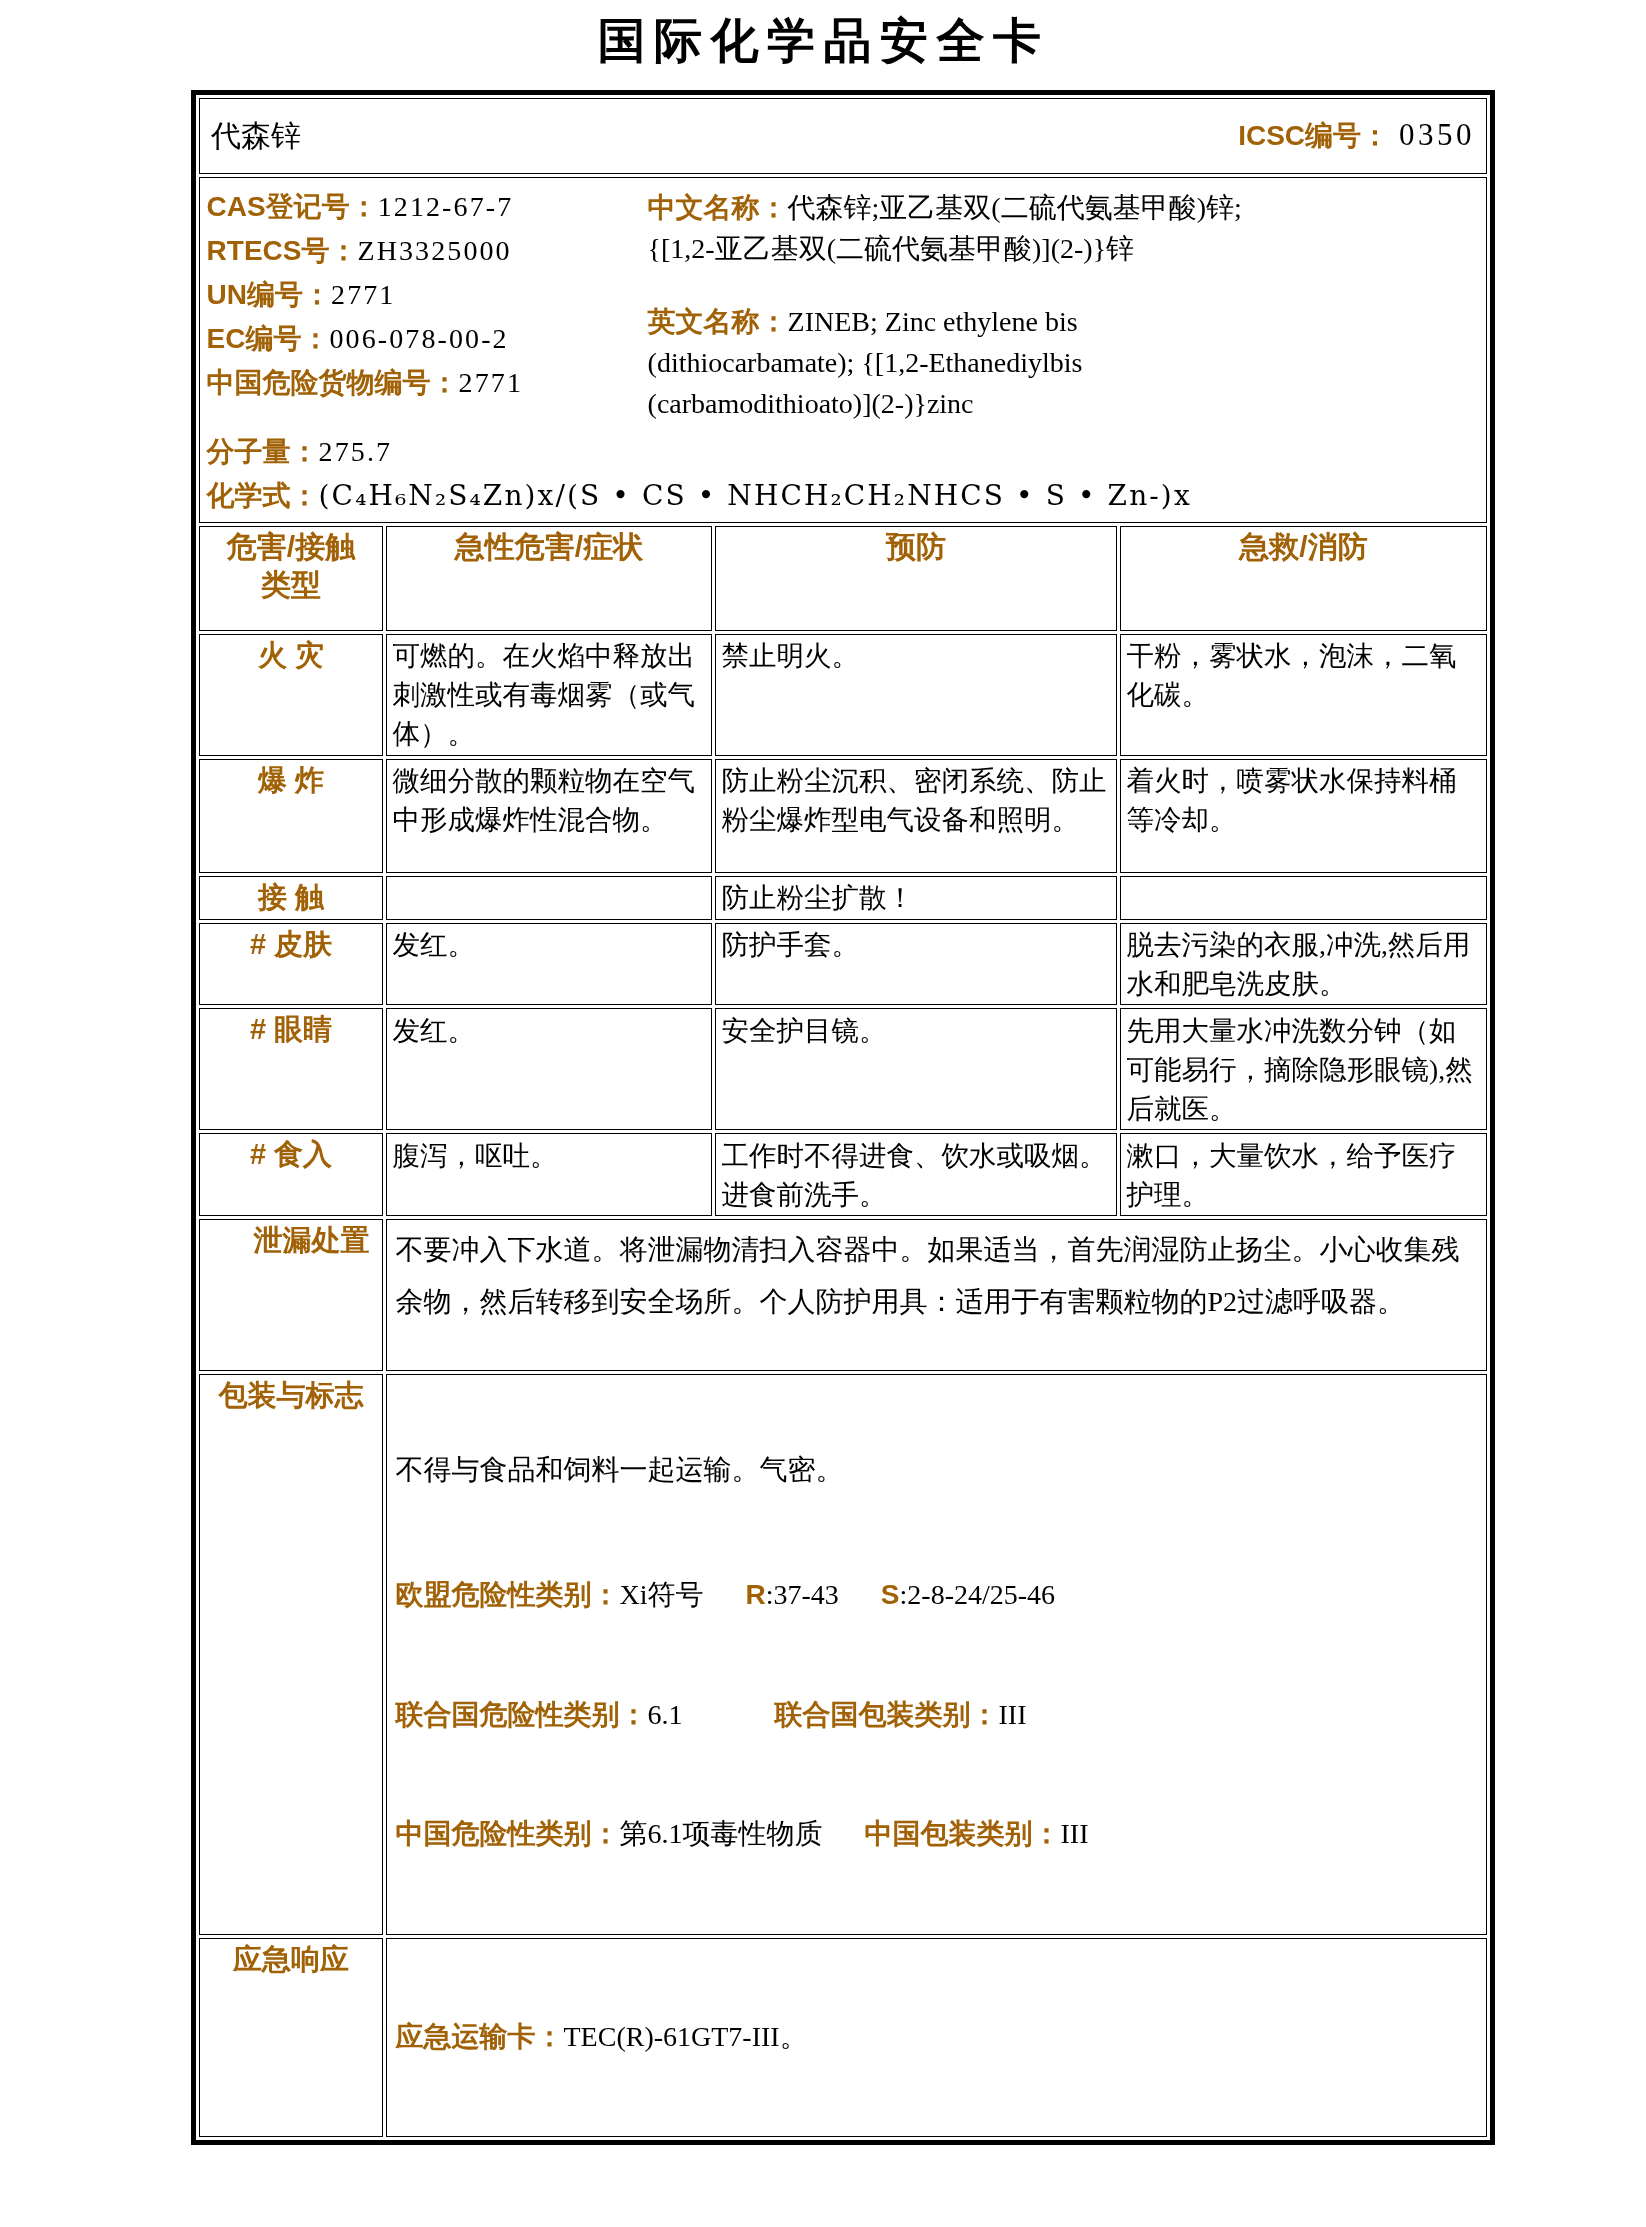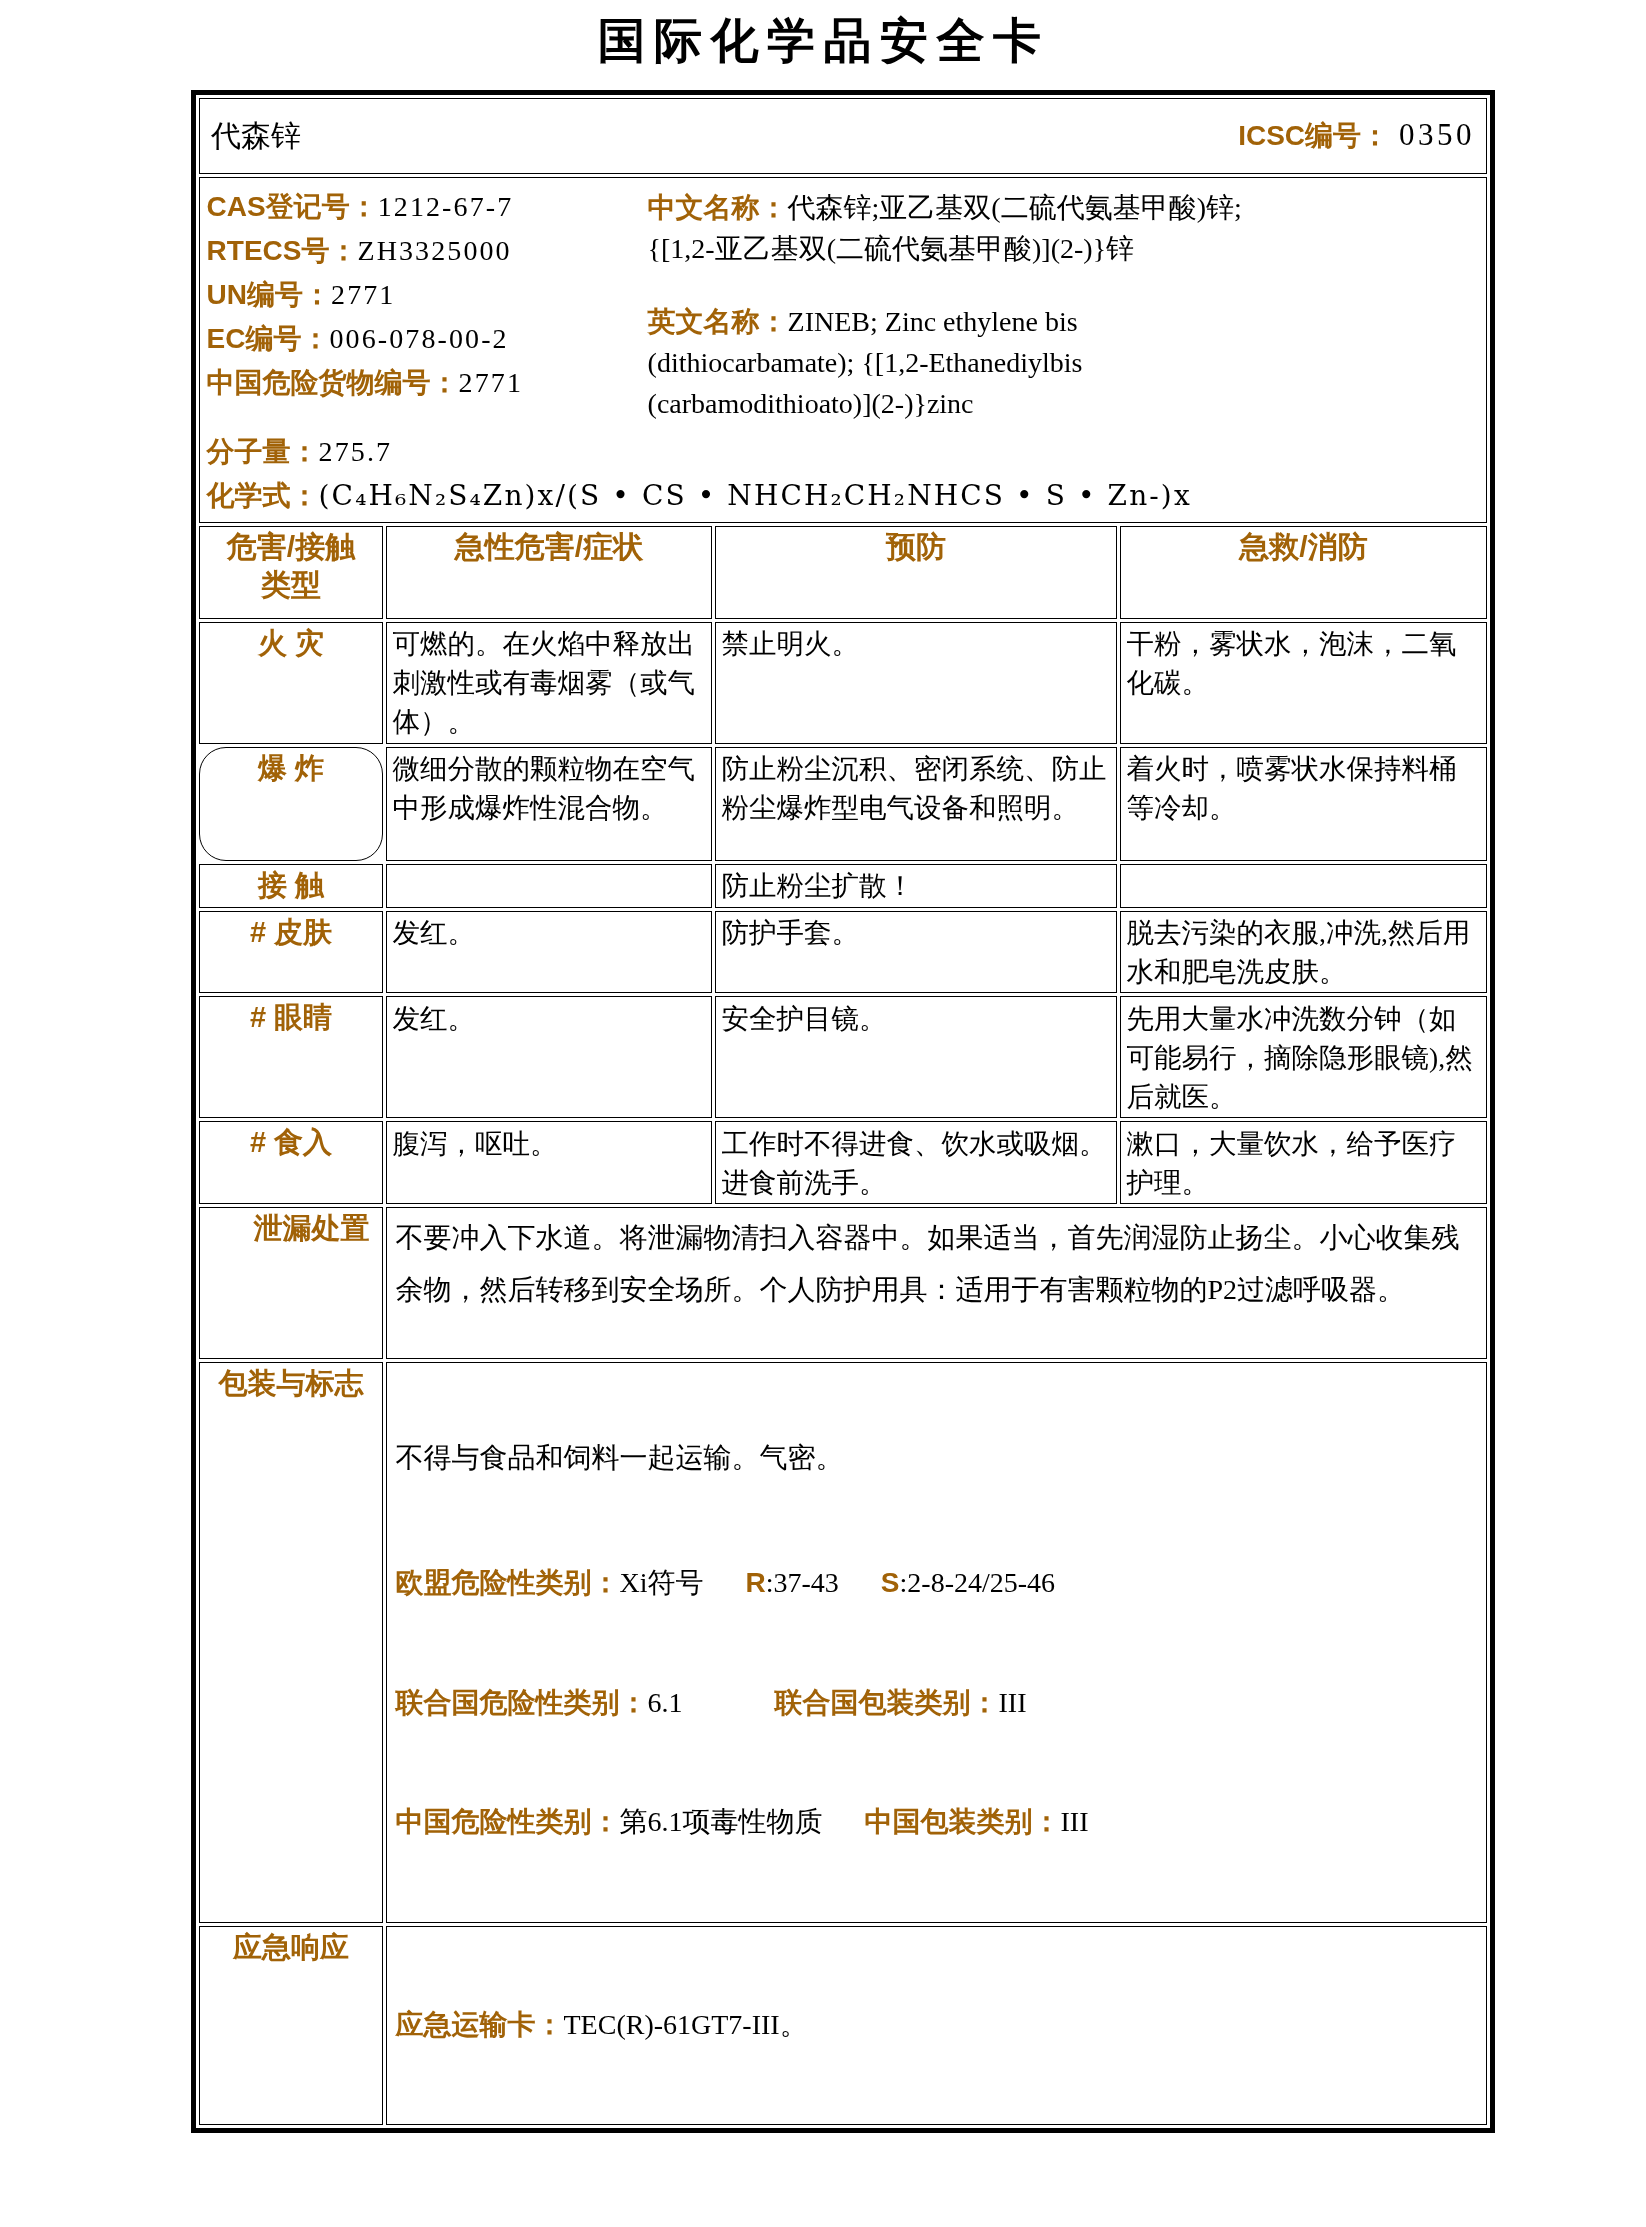--- a/index.html
+++ b/index.html
@@ -51,23 +51,23 @@
   .spill-text { line-height:52px; }
   .packline { font-size:28px; line-height:40px; margin:4.2px 0 11.3px; white-space:pre-wrap; }
   .packline.first { margin-top:7px; margin-bottom:17px; }
   .gap-m { display:inline-block; width:42px; }
   .gap-l { display:inline-block; width:92px; }
   .emerg-line { padding-top:5.6px; }
 
   
   .h-top    { height:76px; }
   .h-id     { height:326px; }
-  .h-hhead  { height:93px; }
+  .h-hhead  { height:105px; }
   .h-fire   { height:119px; }
-  .h-expl   { height:114px;border-radius:27px; }
+  .h-expl   { height:114px; }
   .h-cont   { height:42px; }
   .h-inh    { height:79px; }
   .h-skin   { height:80px; }
   .h-eye    { height:114px; }
   .h-ing    { height:79px; }
   .h-spill  { height:152px;padding-left:42px; }
   .h-pack   { height:208px; }
   .h-emerg  { height:158px; }
 </style>
 </head>

